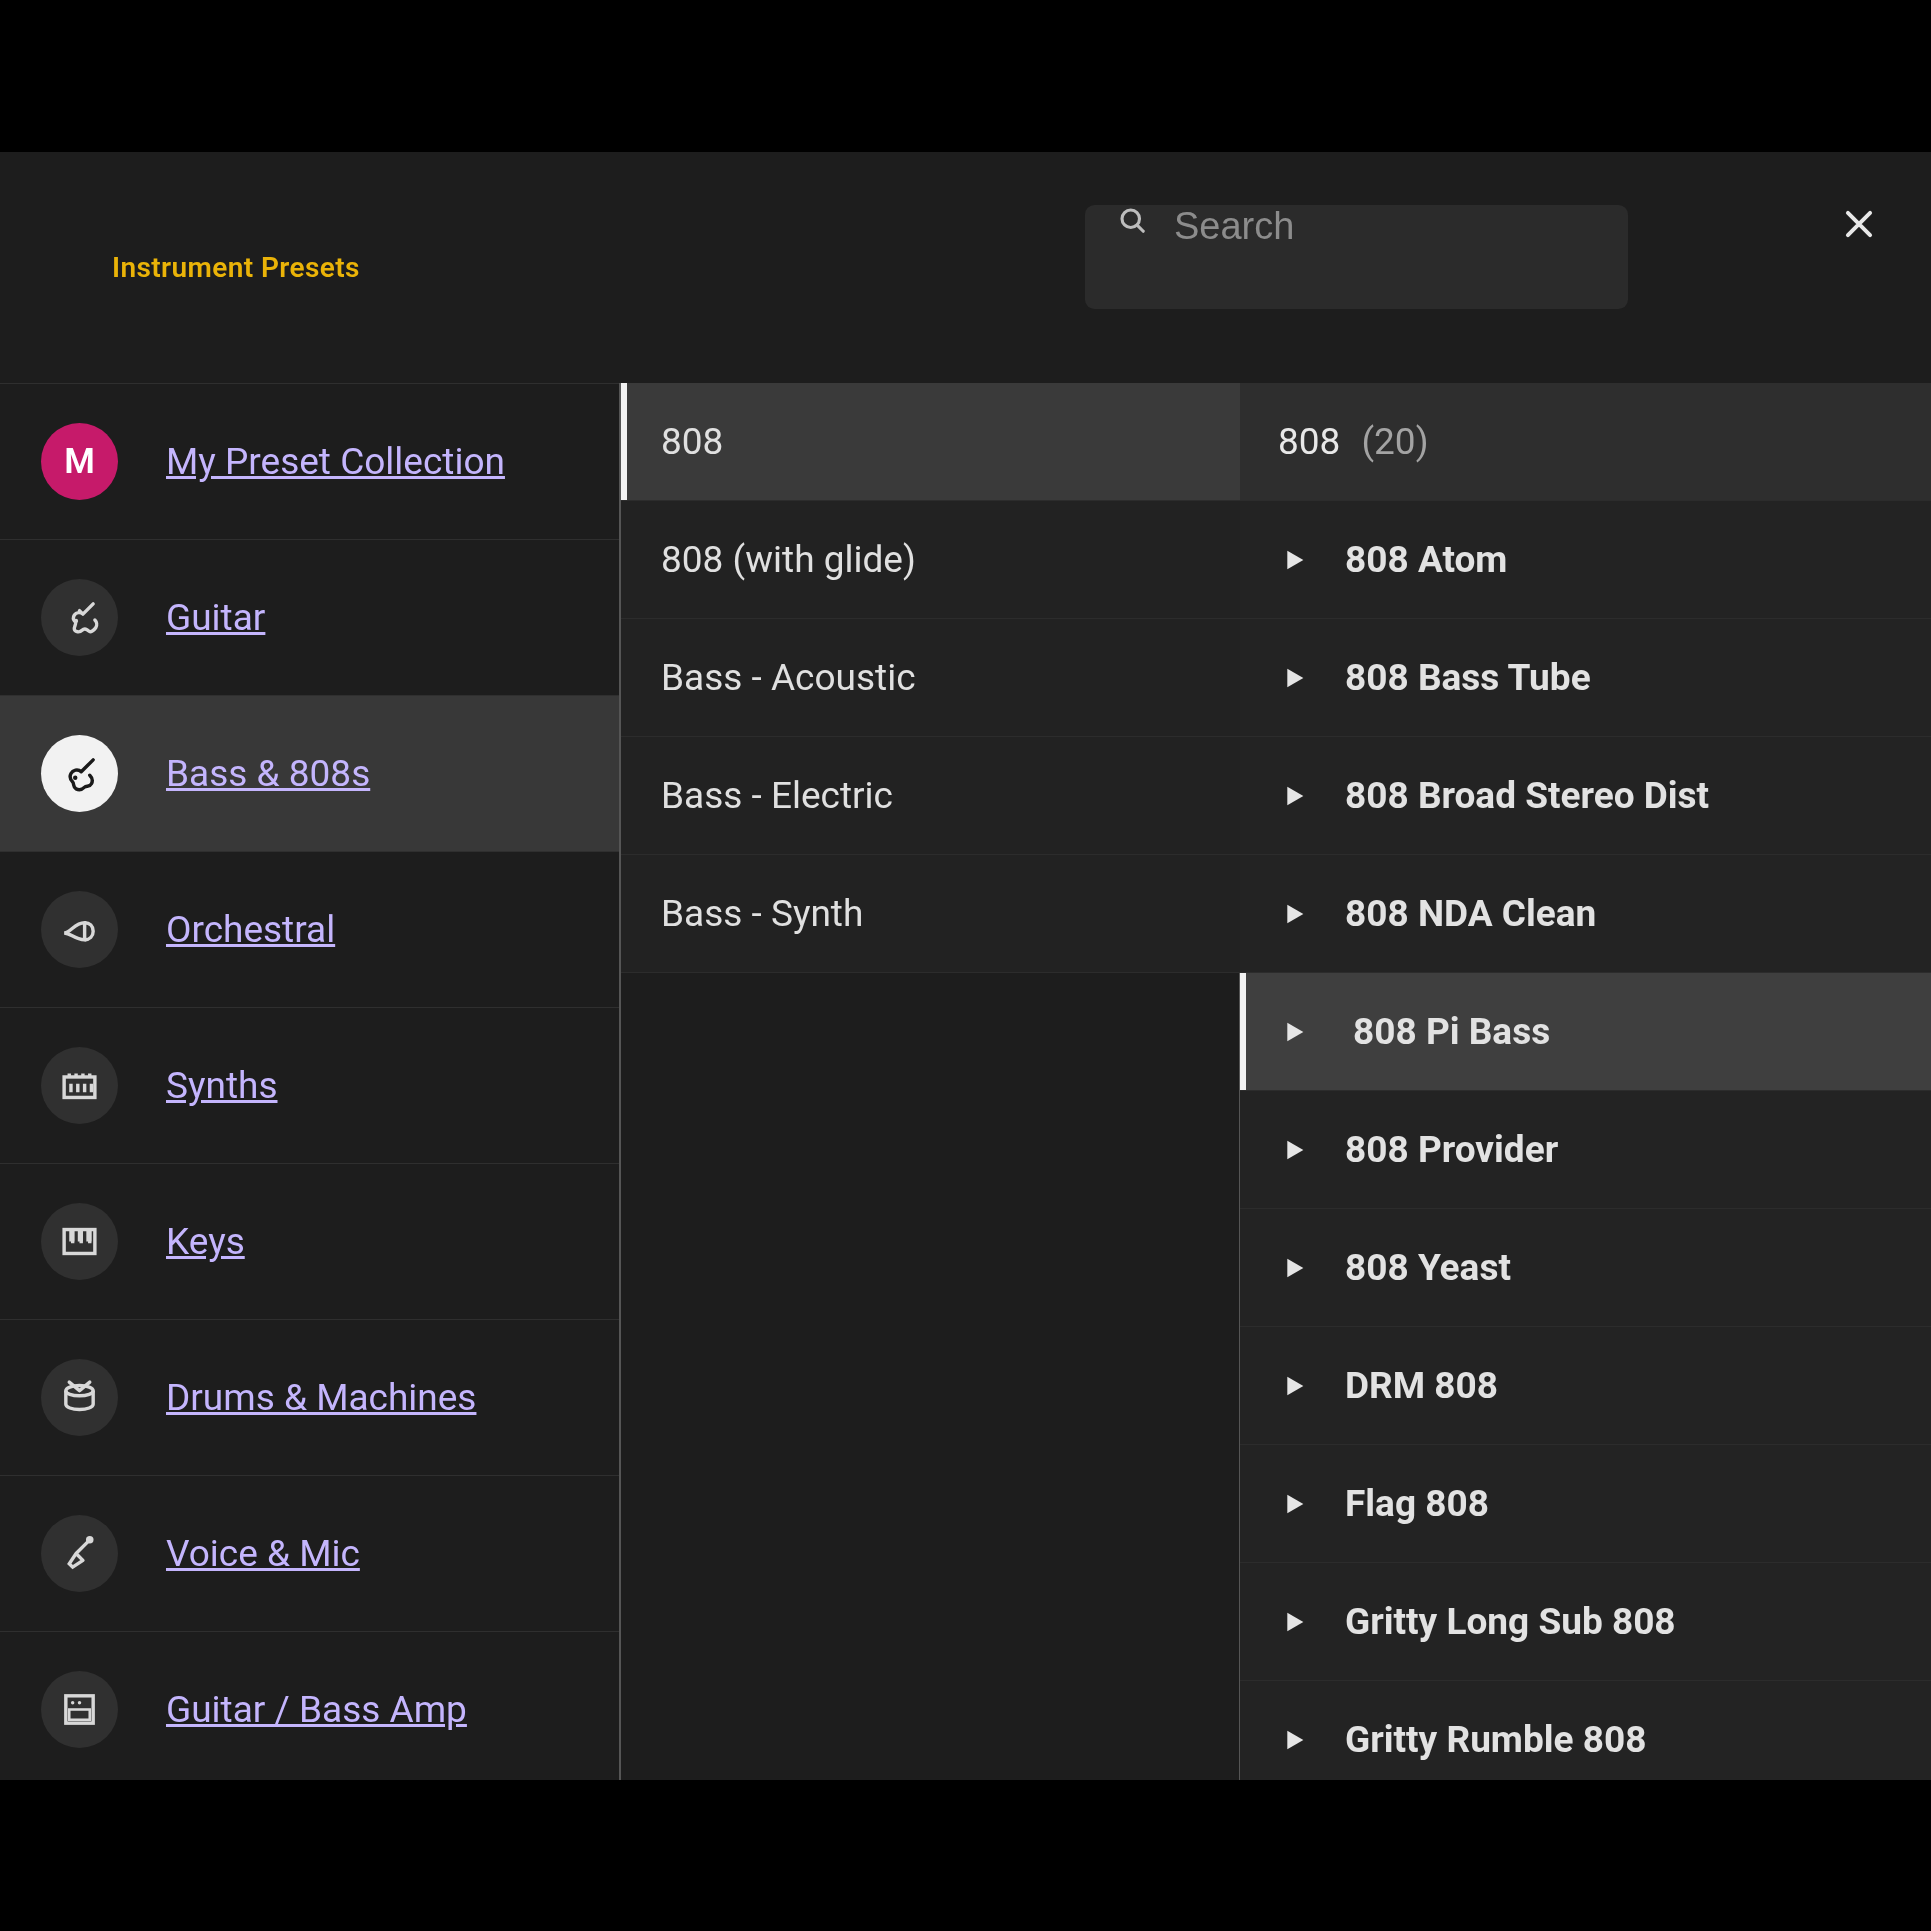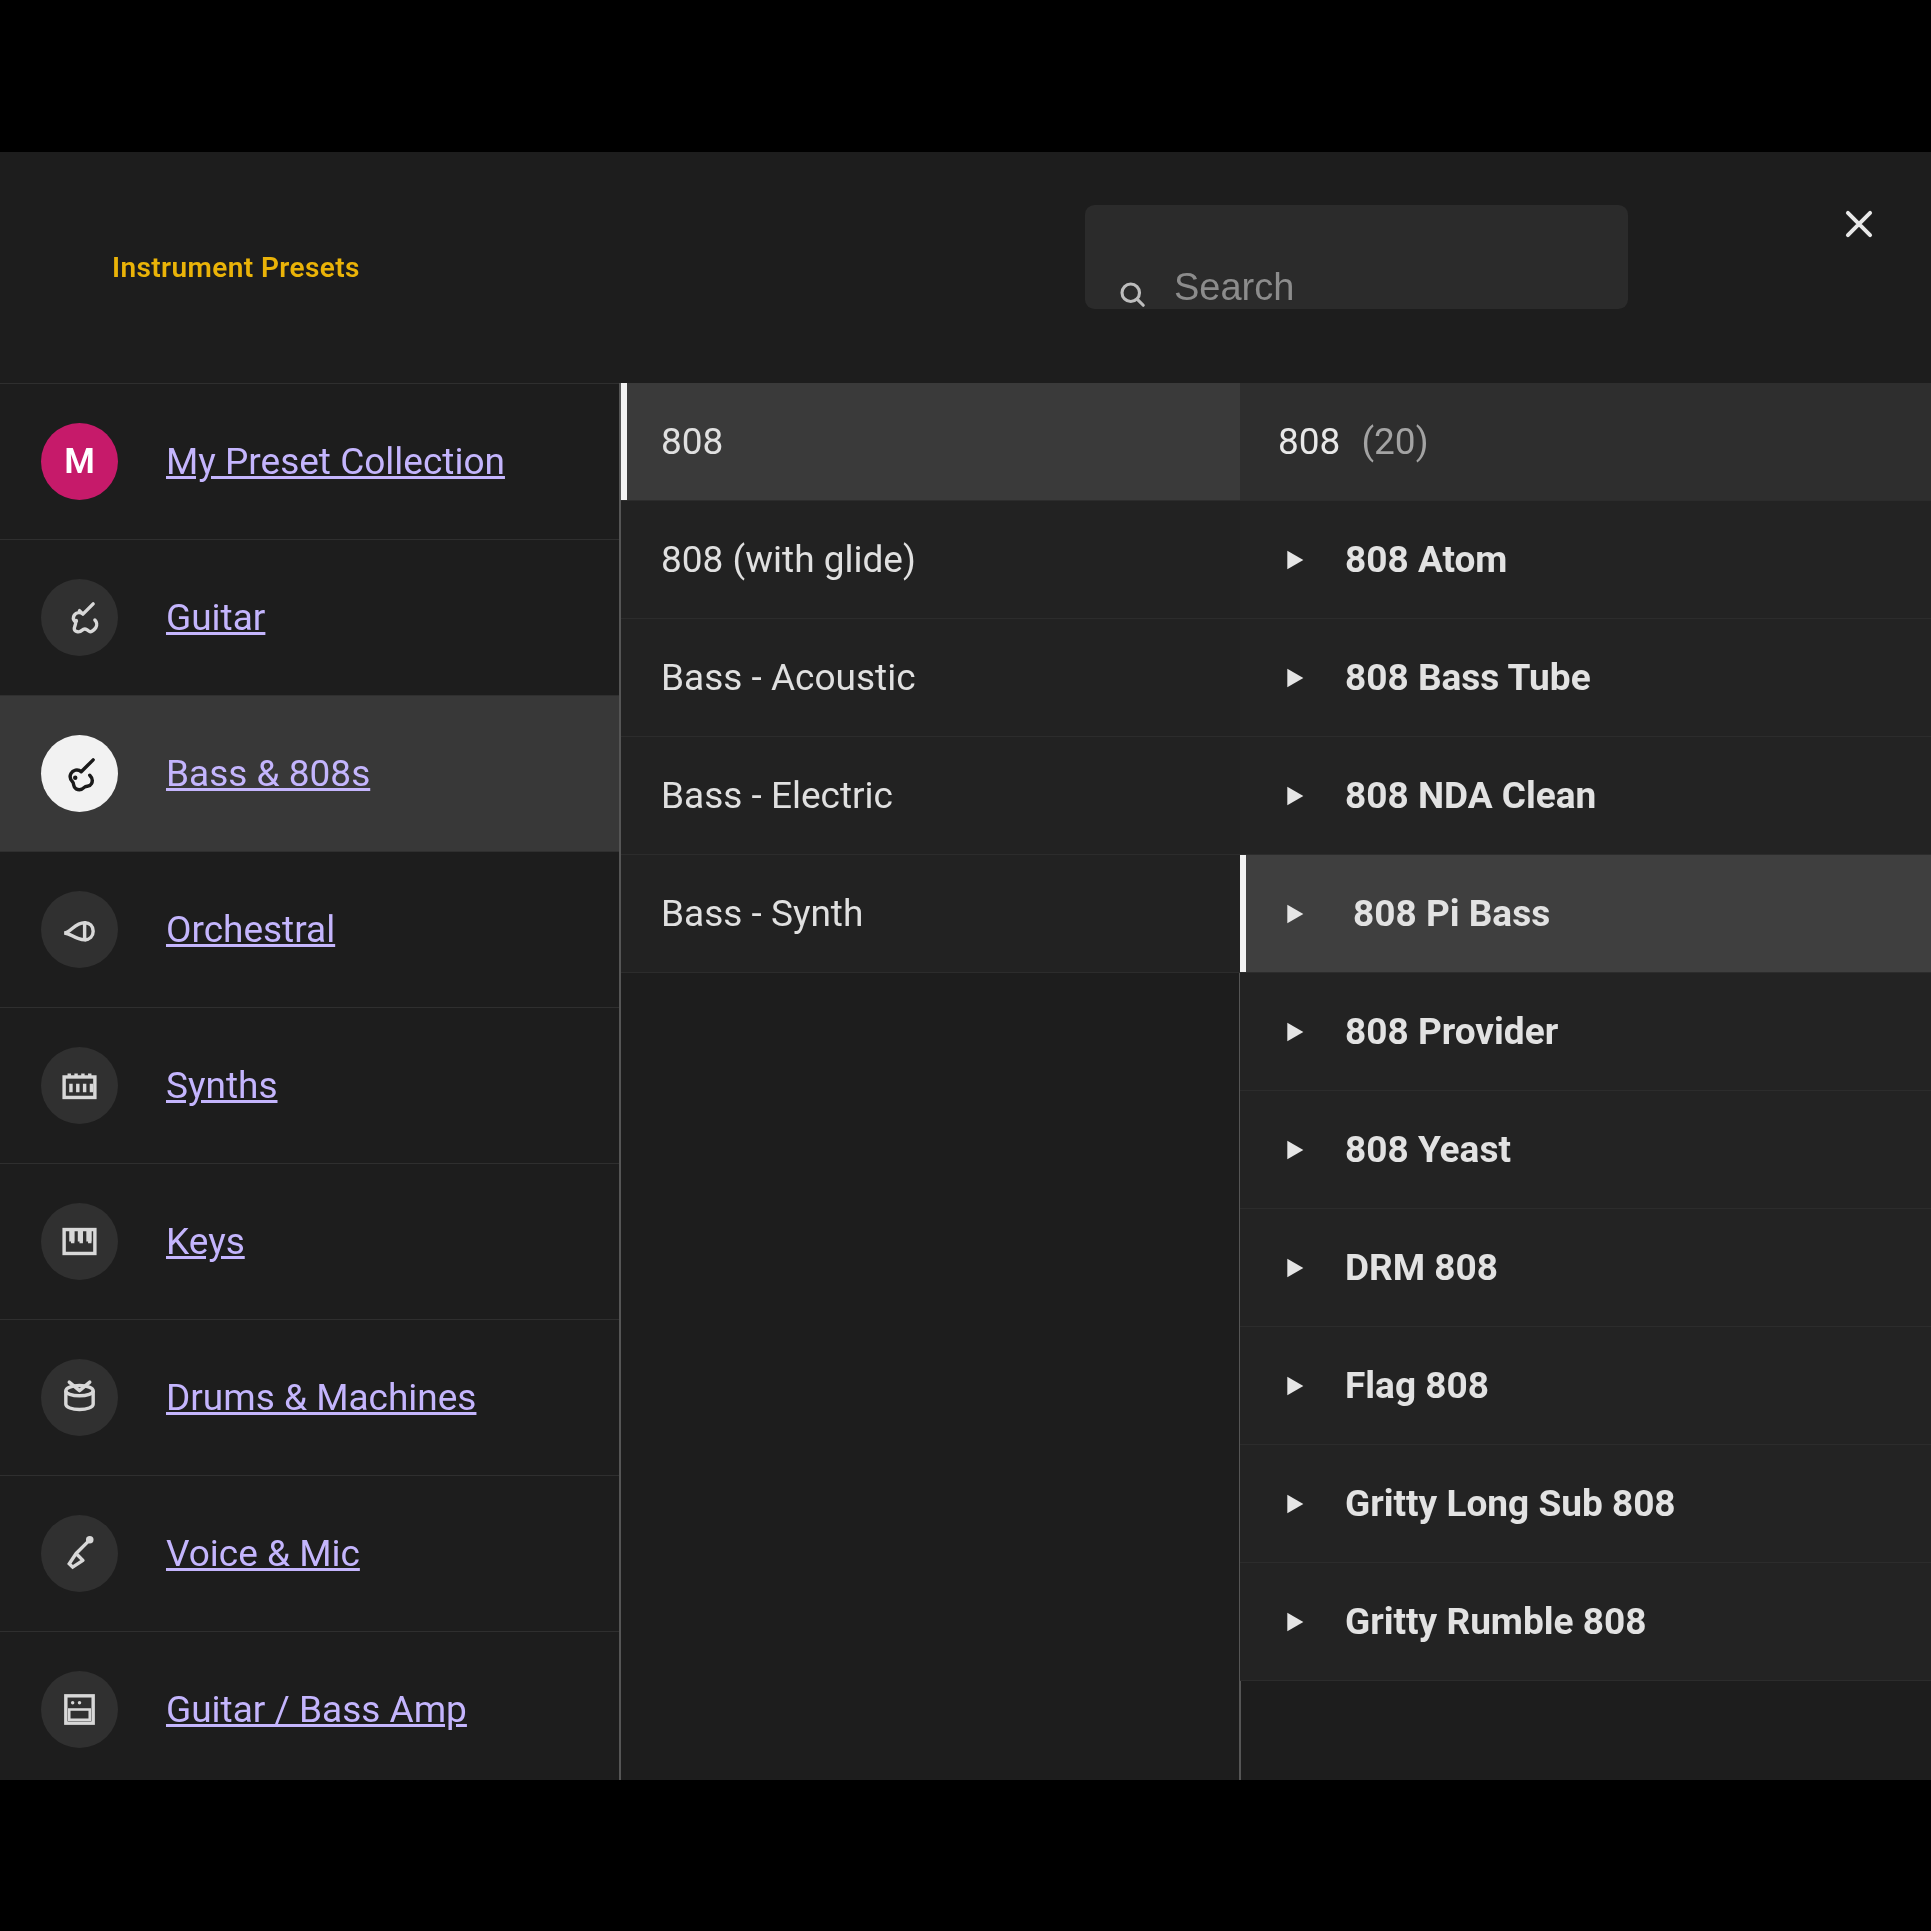--- a/index.html
+++ b/index.html
@@ -35,21 +35,21 @@
   }
   .search-wrap {
     position: absolute;
     left: 1085px;
     top: 53px;
     width: 543px;
     height: 104px;
     background: #2b2b2b;
     border-radius: 9.6px;
     display: flex;
-    align-items: flex-end;
+    align-items: flex-start;
     padding: 0 32px;
   }
   .search-icon {
     width: 30px; height: 30px;
     color: #bdbdbd;
     flex: 0 0 auto;
     margin-right: 27px;
   }
   .search-input {
     flex: 1;
@@ -412,20 +412,26 @@
       <div class="preset-row">
         <svg class="play-icon" viewBox="0 0 40 40" width="32" height="32">
             <use href="#i-play"></use>
           </svg>
         <div class="preset-label">808 Bass Tube</div>
       </div>
       <div class="preset-row">
         <svg class="play-icon" viewBox="0 0 40 40" width="32" height="32">
             <use href="#i-play"></use>
           </svg>
+        <div class="preset-label">808 Broad Stereo Dist</div>
+      </div>
+      <div class="preset-row">
+        <svg class="play-icon" viewBox="0 0 40 40" width="32" height="32">
+            <use href="#i-play"></use>
+          </svg>
         <div class="preset-label">808 NDA Clean</div>
       </div>
       <div class="preset-row selected">
         <svg class="play-icon" viewBox="0 0 40 40" width="32" height="32">
             <use href="#i-play"></use>
           </svg>
         <div class="preset-label">808 Pi Bass</div>
       </div>
       <div class="preset-row">
         <svg class="play-icon" viewBox="0 0 40 40" width="32" height="32">

